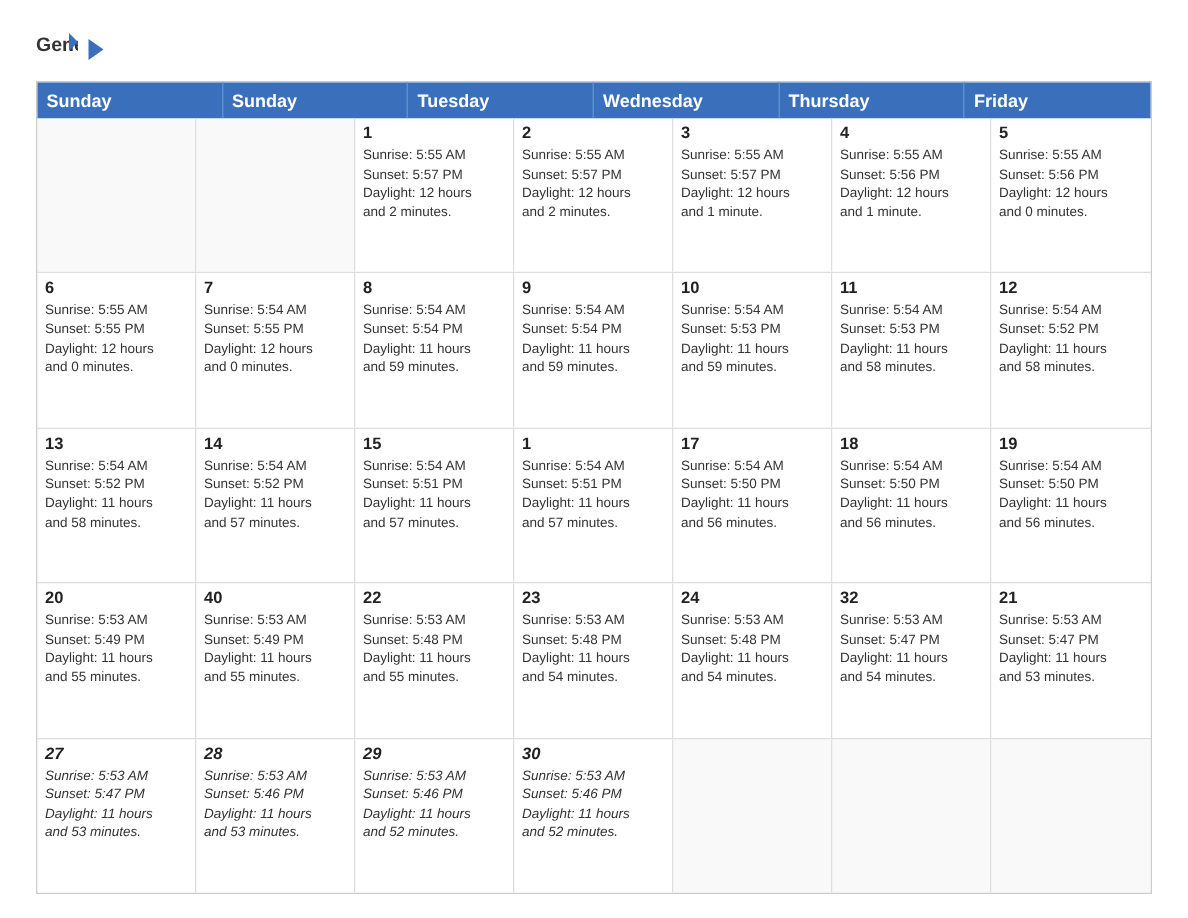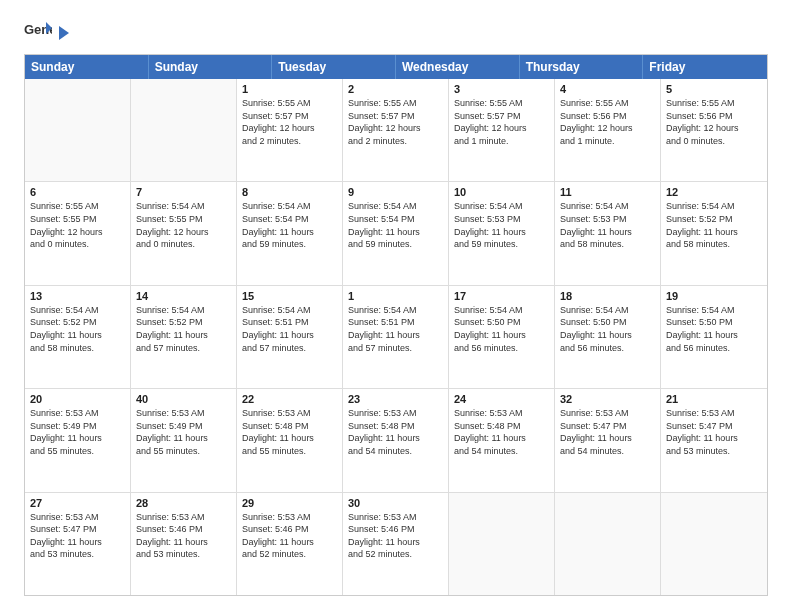--- a/index.html
+++ b/index.html
@@ -68,21 +68,21 @@
       flex: 1;
       display: flex;
       flex-direction: column;
     }
     .cal-row {
       display: grid;
       grid-template-columns: repeat(7, 1fr);
       flex: 1;
       border-bottom: 1px solid #ddd;
     }
-    .cal-row:last-child { border-bottom: none; }
+    .cal-row:last-child { border-bottom: none; font-style: italic; }
     .cal-cell {
       border-right: 1px solid #ddd;
       padding: 4px 5px;
       font-size: 9.5px;
       color: #333;
       vertical-align: top;
       background: #fff;
       min-height: 0;
     }
     .cal-cell:last-child { border-right: none; }

